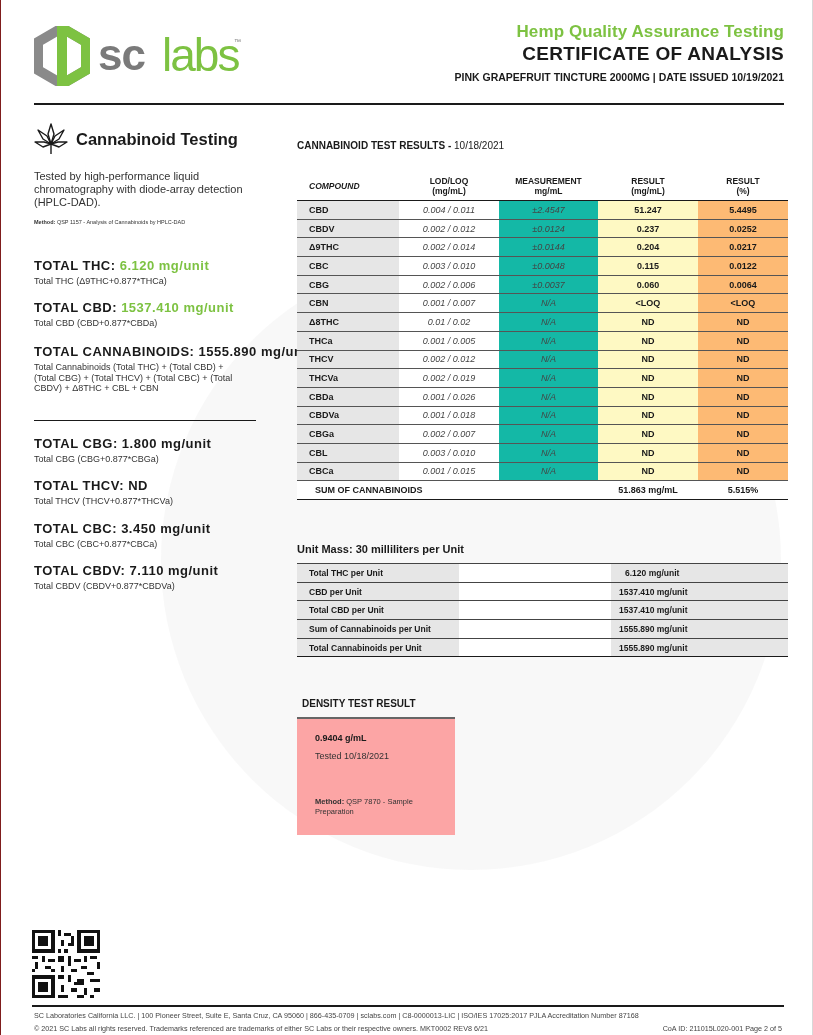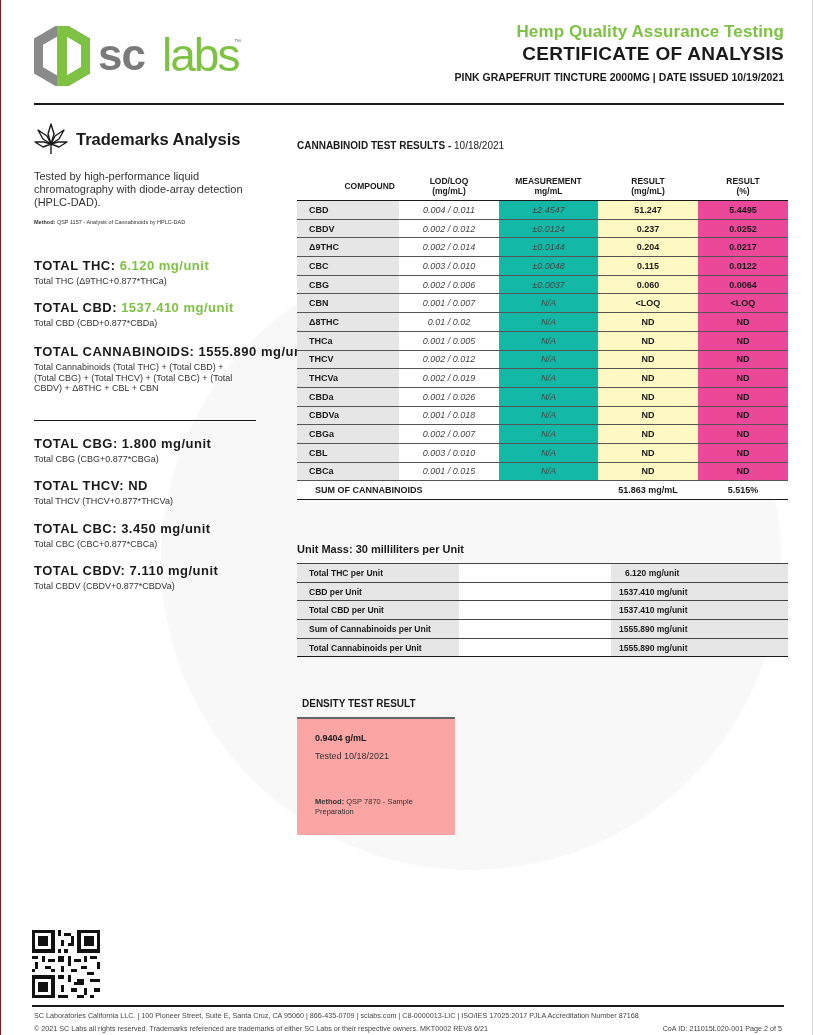--- a/index.html
+++ b/index.html
@@ -39,27 +39,27 @@
   .total-sub { font-size: 9px; color: #333; margin-top: 3px; line-height: 10.5px; }
   .left-rule { width: 222px; height: 1px; background: #1a1a1a; }
 
   
   .right { position: absolute; left: 296px; top: 140px; width: 490px; }
   .sec-title { font-size: 10px; font-weight: bold; color: #1a1a1a; }
   .sec-title .date { font-weight: normal; }
 
   table.res { border-collapse: collapse; width: 491px; margin-top: 20px; font-size: 9px; }
   table.res th { font-size: 8.5px; font-weight: bold; padding: 5px 4px 4px; line-height: 10px; text-align: center; border-bottom: 1.5px solid #1a1a1a; }
-  table.res th.c0 { text-align: right; padding-left: 12px; }
+  table.res th.c0 { text-align: left; padding-left: 12px; font-style: italic; }
   table.res td { height: 18.7px; padding: 0 4px; border-bottom: 1px solid #555; vertical-align: middle; }
   table.res td.c0 { background: #e6e6e6; font-weight: bold; padding-left: 12px; width: 102px; margin-left: 16px; }
   table.res td.c1 { background: #ffffff; font-style: italic; color: #444; text-align: center; width: 100px; }
   table.res td.c2 { background: #14b8a6; font-style: italic; color: #444; text-align: center; width: 99px; }
   table.res td.c3 { background: #fef9c3; font-weight: bold; text-align: center; width: 100px; }
-  table.res td.c4 { background: #ec4899; font-weight: bold; text-align: center; }
+  table.res td.c4 { background: #fdba74; font-weight: bold; text-align: center; }
   table.res tr.sum td { background: #ffffff; font-weight: bold; border-bottom: 1.5px solid #1a1a1a; }
   table.res tr.sum td.s0 { padding-left: 18px; }
 
   .unit-title { font-size: 11px; font-weight: bold; color: #1a1a1a; margin-top: 43px; }
   table.unit { border-collapse: collapse; width: 491px; margin-top: 8px; font-size: 8.5px; }
   table.unit td { height: 18.7px; border-bottom: 1px solid #444; vertical-align: middle; font-weight: bold; }
   table.unit td.u0 { background: #e6e6e6; padding-left: 12px; width: 162px; }
   table.unit td.u1 { background: #ffffff; width: 152px; border-top: 1px solid #444; }
   table.unit td.u2 { background: #e6e6e6; padding-left: 8px; }
   table.unit tr:first-child td { border-top: 1px solid #444; }
@@ -109,21 +109,21 @@
         <svg width="34" height="34" viewBox="0 0 34 34">
           <g fill="none" stroke="#1a1a1a" stroke-width="1.4" stroke-linejoin="round">
             <path d="M17 2 L20 12 L17 22 L14 12 Z"></path>
             <path d="M4 8 L13 14 L17 22 L9 17 Z"></path>
             <path d="M30 8 L21 14 L17 22 L25 17 Z"></path>
             <path d="M1 20 L10 20 L17 22 L9 25 Z"></path>
             <path d="M33 20 L24 20 L17 22 L25 25 Z"></path>
             <path d="M17 22 L17 32"></path>
           </g>
         </svg>
-        <span class="ca-title-text">Trademarks Analysis</span>
+        <span class="ca-title-text">Cannabinoid Testing</span>
       </div>
       <div class="ca-desc">Tested by high-performance liquid chromatography with diode-array detection (HPLC-DAD).</div>
       <div class="ca-method">
         <b>Method:</b>
         <span>QSP 1157 - Analysis of Cannabinoids by HPLC-DAD</span>
       </div>
 
       <div class="total" style="margin-top:33px">
         <div class="total-h"><span>TOTAL THC:</span> <span class="green">6.120 mg/unit</span></div>
         <div class="total-sub">Total THC (Δ9THC+0.877*THCa)</div>

